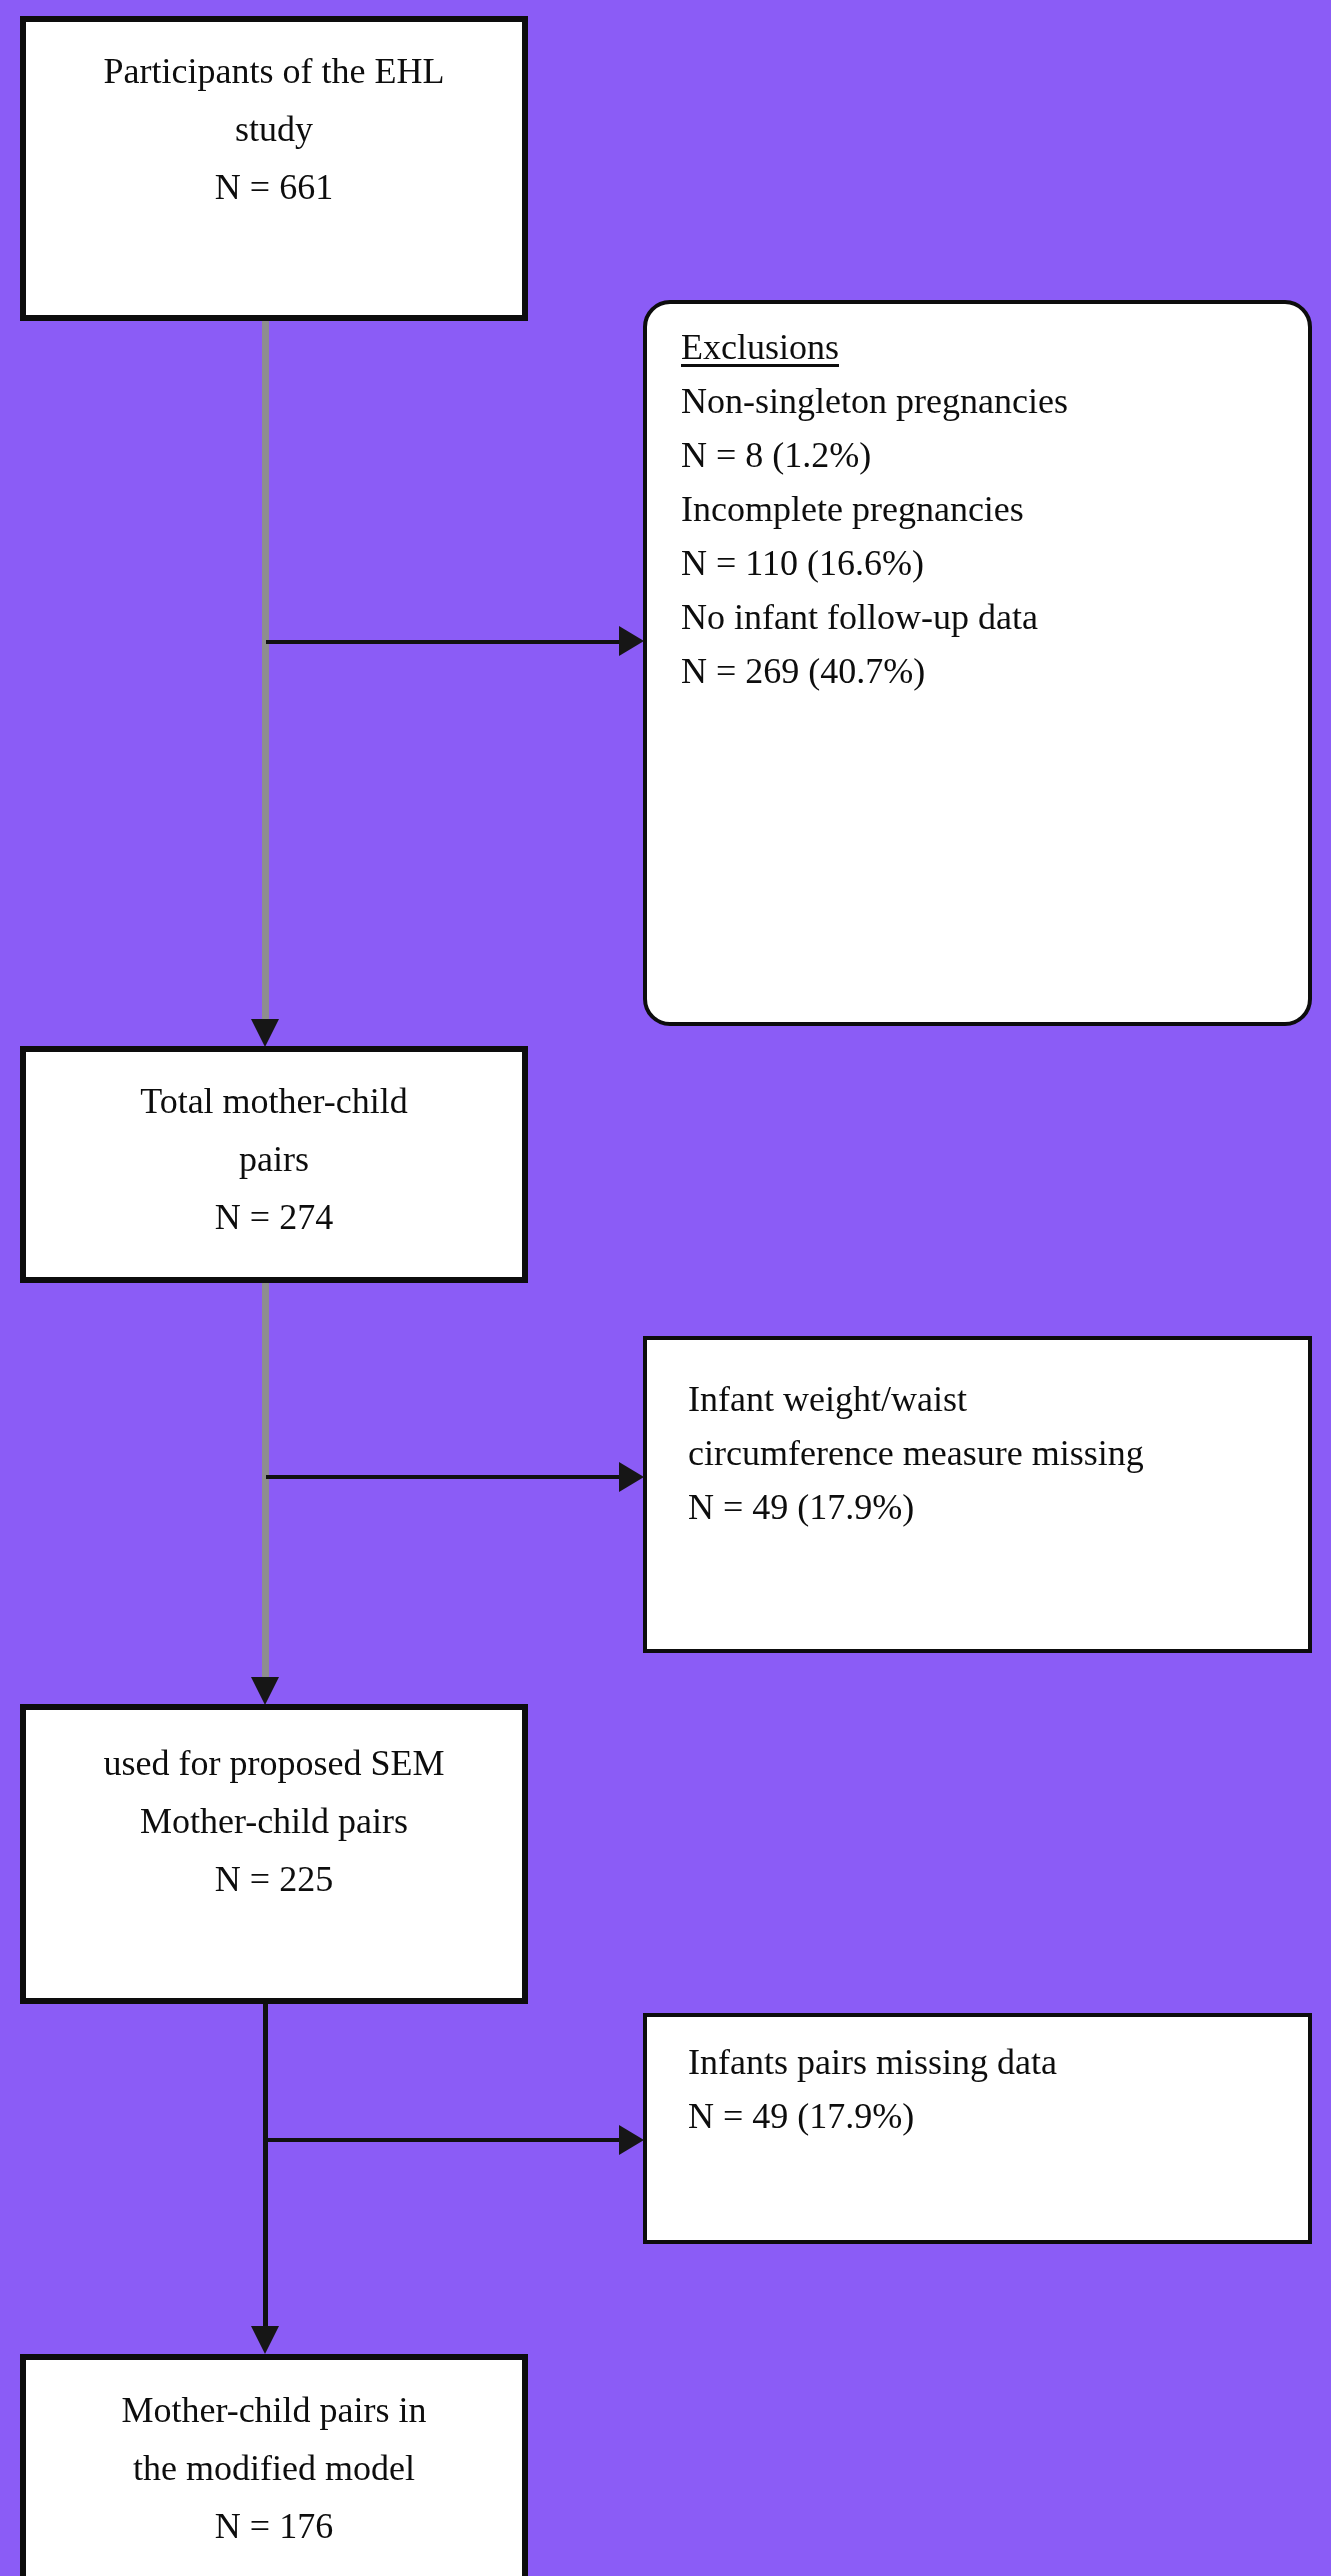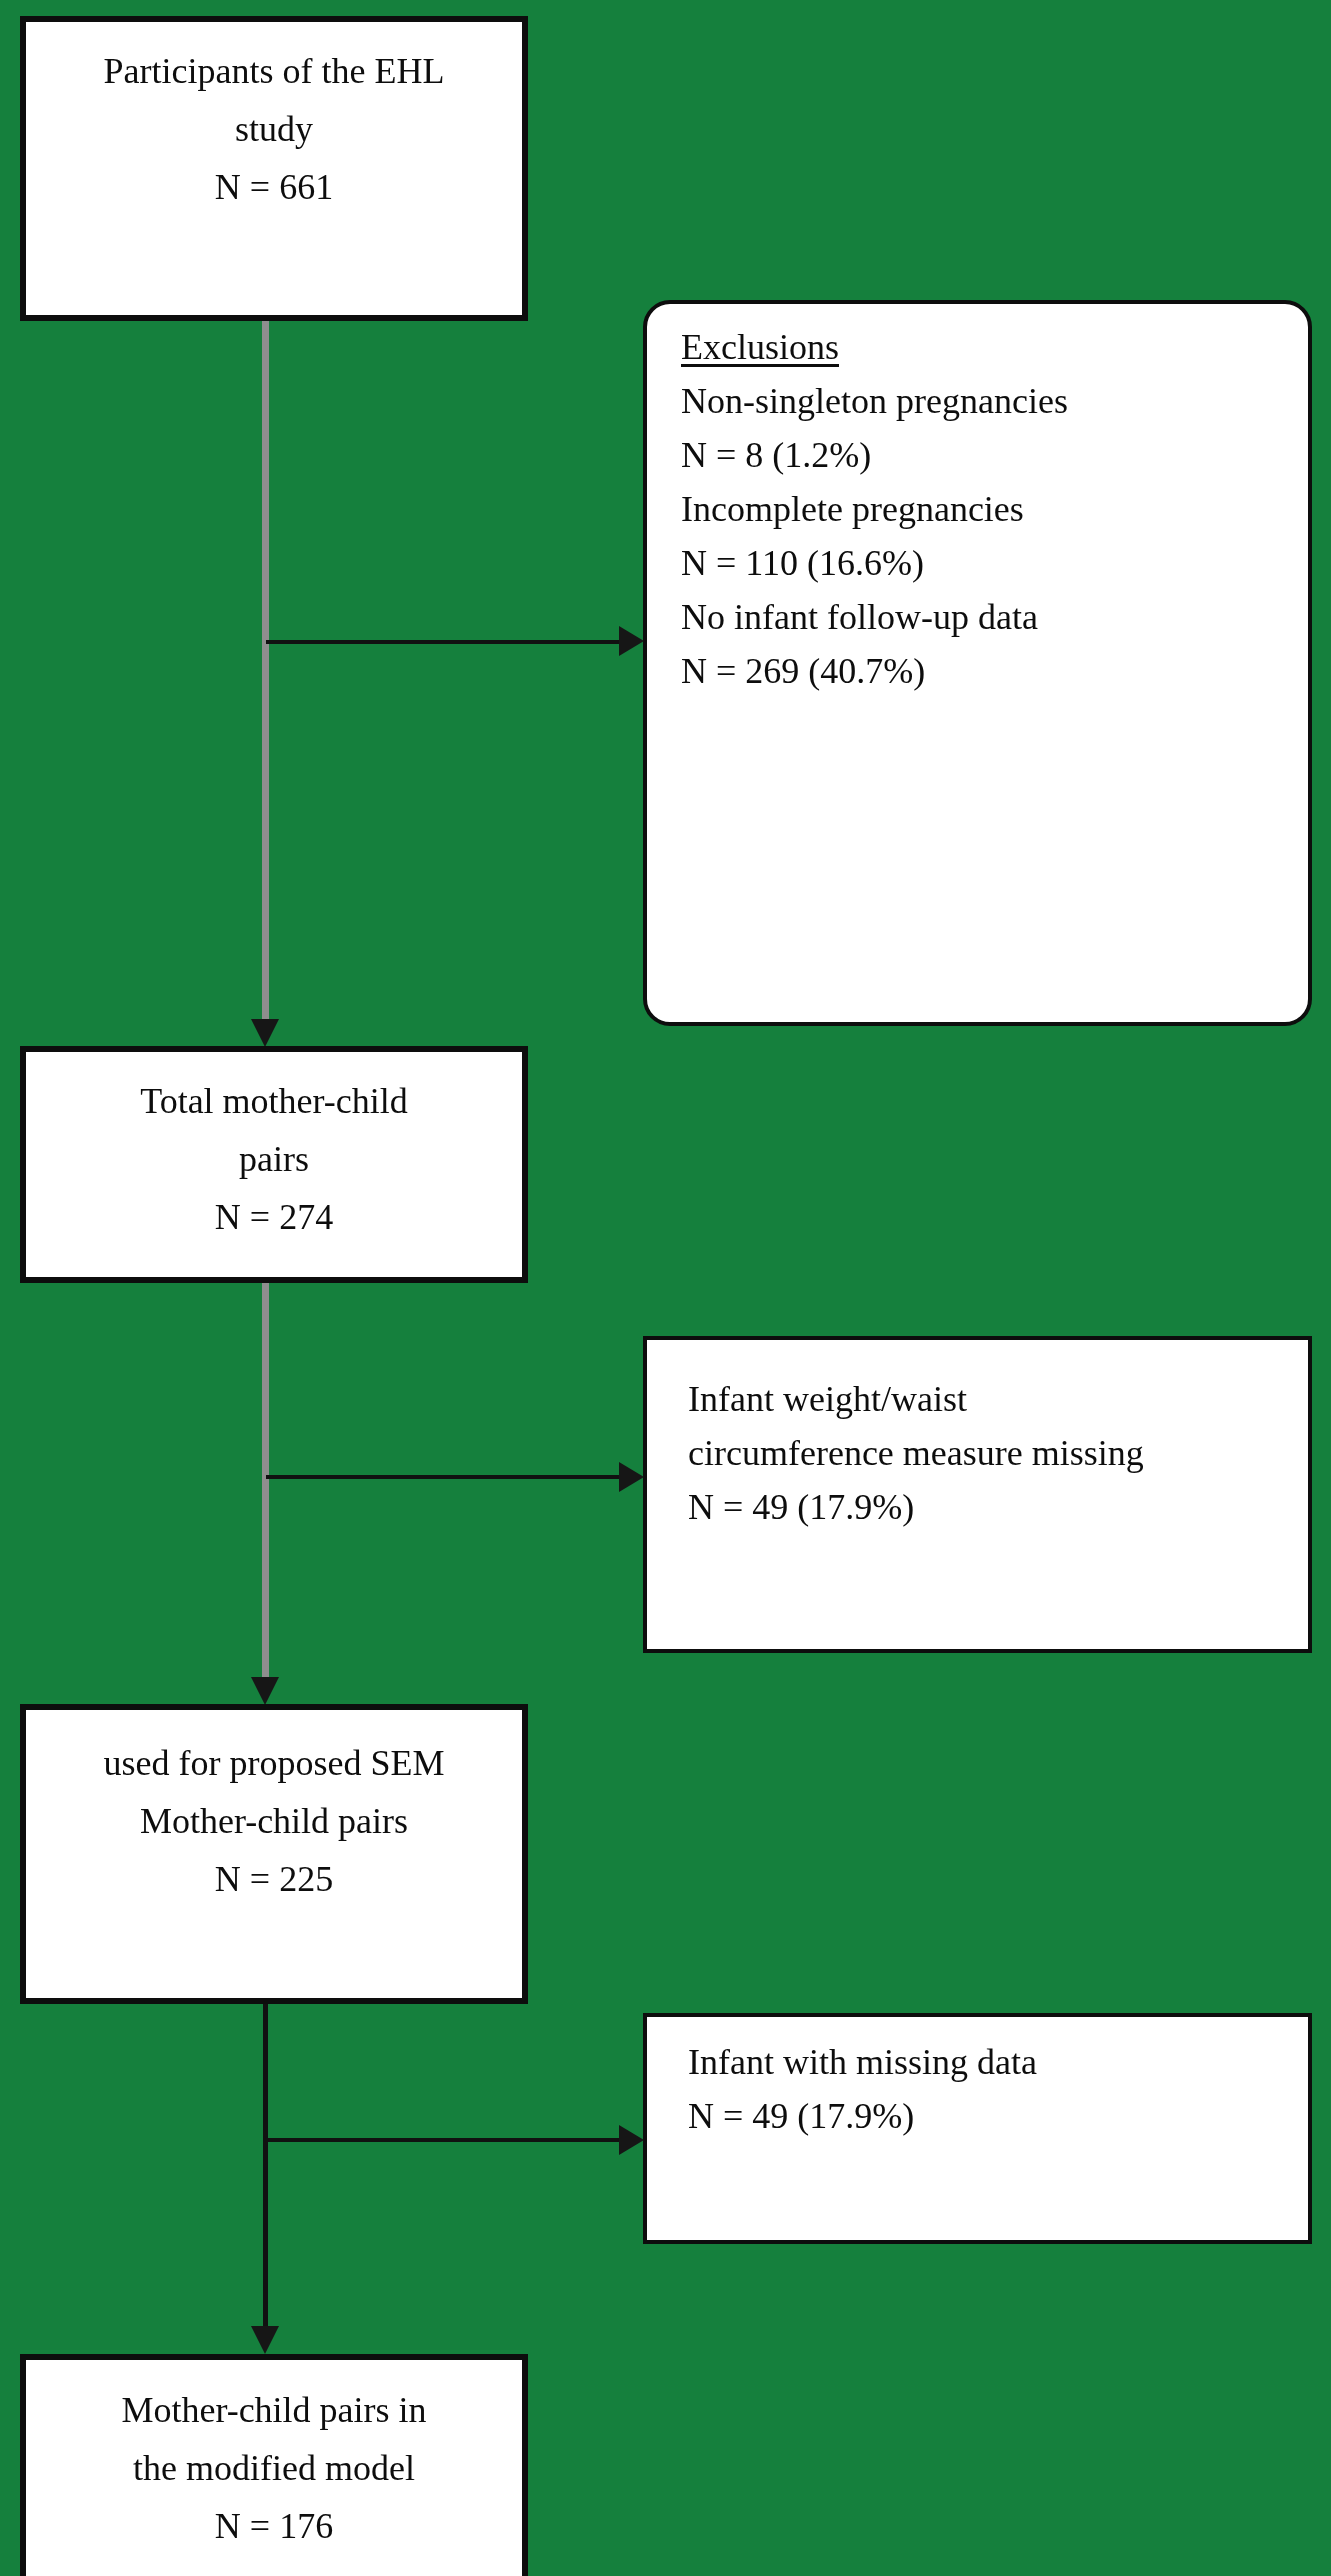--- a/index.html
+++ b/index.html
@@ -4,21 +4,21 @@
 <style>
   html, body {
     margin: 0;
     padding: 0;
     background: #ffffff;
   }
   #stage {
     position: relative;
     width: 1331px;
     height: 2576px;
-    background: #15803d;
+    background: #8b5cf6;
     font-family: "Liberation Serif", "DejaVu Serif", serif;
     color: #0d0d0d;
   }
   .fbox {
     position: absolute;
     box-sizing: border-box;
     background: #ffffff;
     font-size: 36px;
   }
   .fbox.left-col {
@@ -141,21 +141,21 @@
   <div class="hline" id="h2"></div>
   <div class="arrow-right" id="h2-head"></div>
 
   <div class="fbox left-col" id="box-sem-pairs">
     <span class="fline">used for proposed SEM</span>
     <span class="fline">Mother-child pairs</span>
     <span class="fline">N = 225</span>
   </div>
 
   <div class="fbox right-col" id="box-infants-missing">
-    <span class="fline">Infant with missing data</span>
+    <span class="fline">Infants pairs missing data</span>
     <span class="fline">N = 49 (17.9%)</span>
   </div>
 
   <div class="vline dark" id="v3"></div>
   <div class="arrow-down" id="v3-head"></div>
   <div class="hline" id="h3"></div>
   <div class="arrow-right" id="h3-head"></div>
 
   <div class="fbox left-col" id="box-modified-model">
     <span class="fline">Mother-child pairs in</span>

